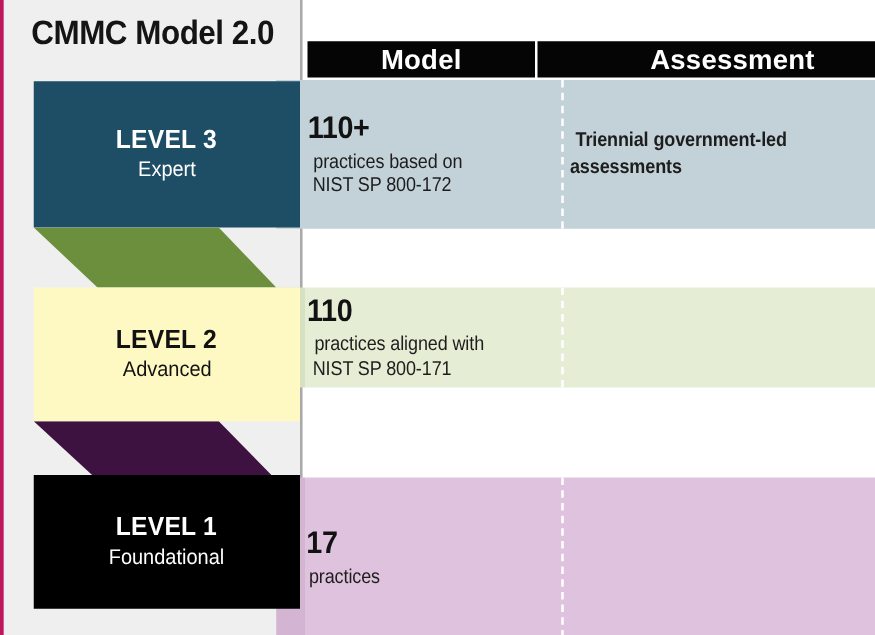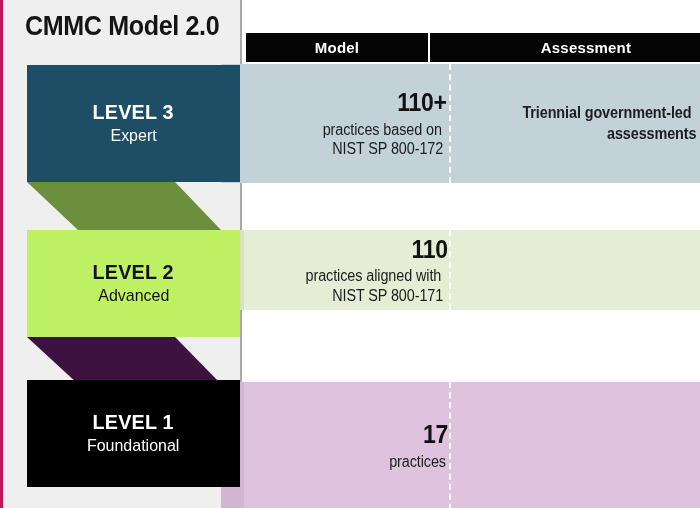--- a/index.html
+++ b/index.html
@@ -49,21 +49,21 @@
     position: absolute;
     top: 33px;
     height: 29px;
     background: #050505;
     color: #ffffff;
     display: flex;
     align-items: center;
     justify-content: center;
     font-family: "Liberation Sans Narrow", "Liberation Sans", sans-serif;
     font-weight: bold;
-    font-size: 15px;
+    font-size: 22px;
     letter-spacing: 0.2px;
     box-sizing: border-box;
   }
   #header-model    { left: 243px; width: 182px; }
   #header-assess   { left: 427px; width: 312px; text-align: right; }
 
   
   .row-band {
     position: absolute;
     left: 218px;
@@ -81,21 +81,21 @@
     position: absolute;
     left: 23px;
     top: 0;
     right: 0;
     height: 100%;
     display: flex;
   }
   .cell {
     display: flex;
     flex-direction: column;
-    align-items: flex-end;
+    align-items: flex-start;
     justify-content: center;
     text-align: center;
     box-sizing: border-box;
   }
   .cell-model {
     width: 207px;
     border-right: 2px dashed #ffffff;
   }
   .cell-assess {
     flex: 1;
@@ -205,21 +205,21 @@
     <div class="band-left-tint" style="background:#d6e2bf;"></div>
     <div class="band-main" style="background:#e5edd4;">
       <div class="cell cell-model">
         <div class="big-number">110</div>
         <div class="sub-line">practices aligned with</div>
         <div class="sub-line">NIST SP 800-171</div>
       </div>
     </div>
   </div>
 
-  <div class="level-box" style="top:230px; height:107px; background:#bef264;">
+  <div class="level-box" style="top:230px; height:107px; background:#fef9c3;">
     <div class="level-title" style="color:#121212;">LEVEL 2</div>
     <div class="level-sub" style="color:#121212;">Advanced</div>
   </div>
 
   <div class="connector" style="top:337px; height:50px;">
     <svg width="260" height="50" viewBox="0 0 260 50">
       <polygon points="24,0 172,0 218,47 75,47" fill="#3d1140"></polygon>
     </svg>
   </div>
 

